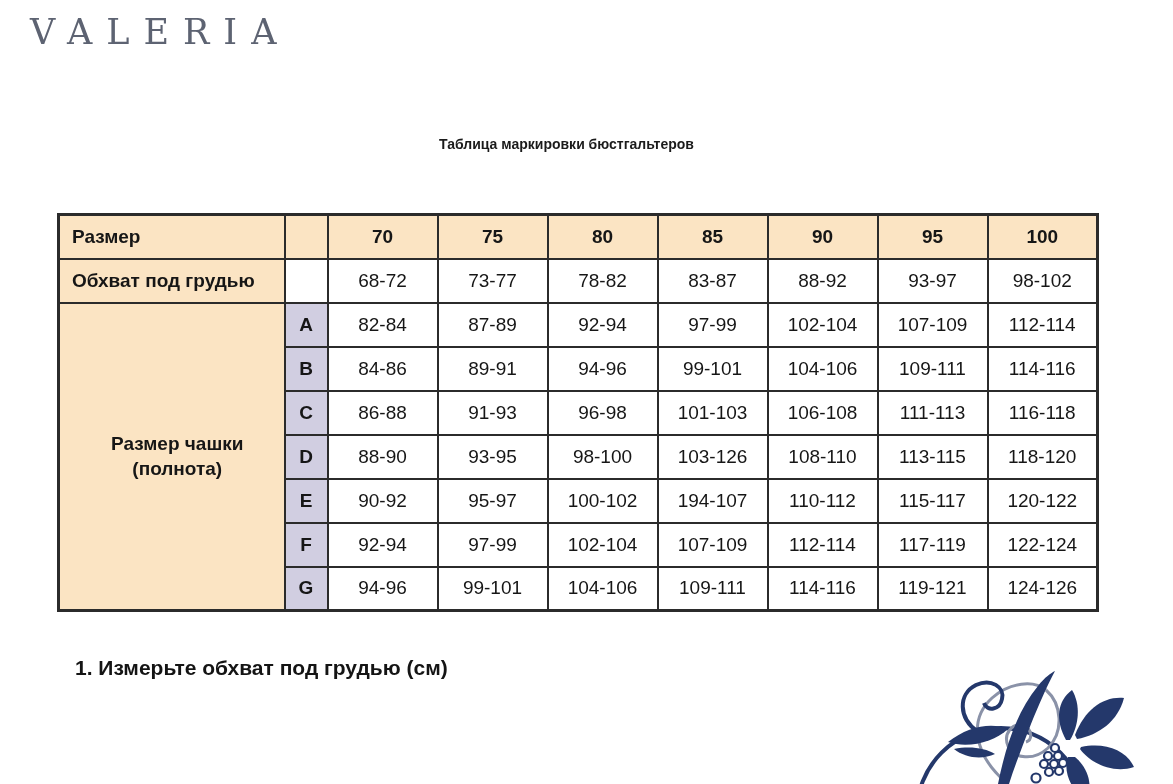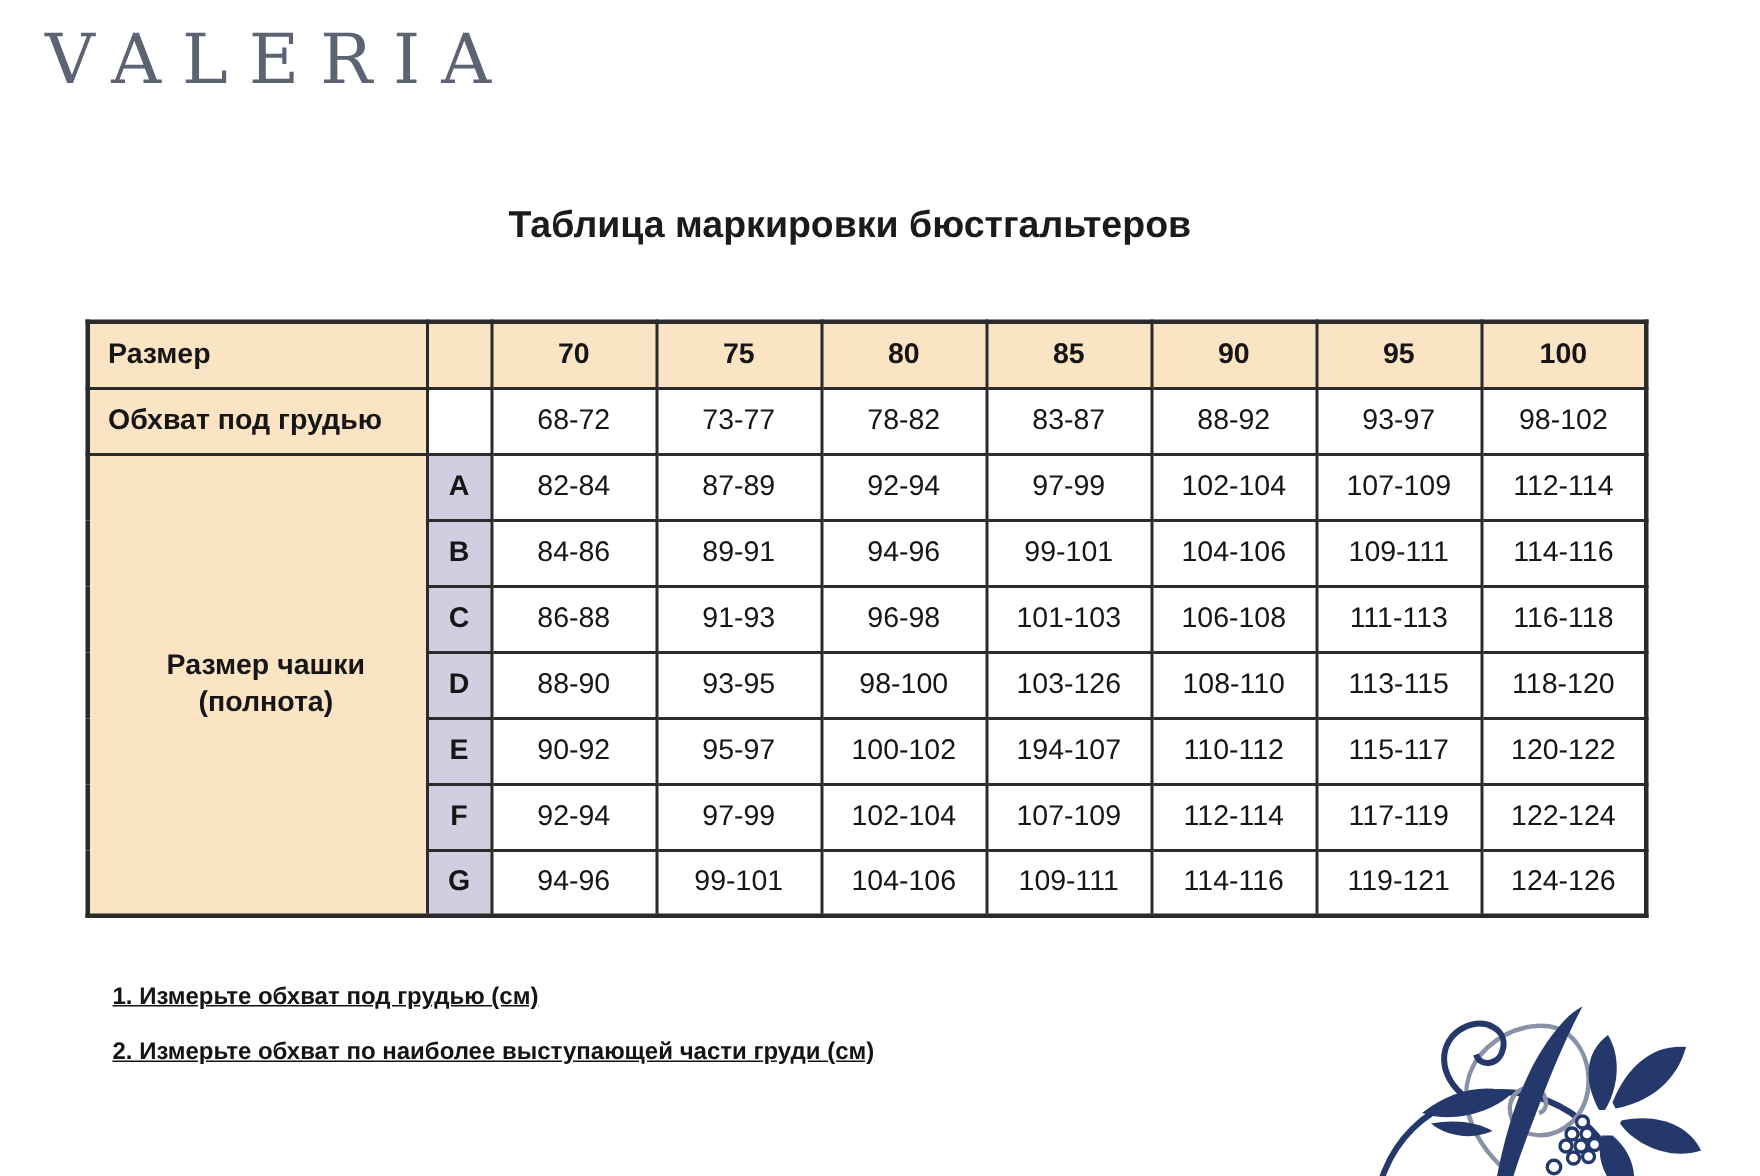--- a/index.html
+++ b/index.html
@@ -2,47 +2,47 @@
 <html style="--peach: #fbe4c3; --lavender: #d1cee1; --border: #2b2b2b; --navy: #24386b; --swirl: #8a92a8; --logo: #5d6372;"><head>
 <meta charset="utf-8">
 <style>
   html,body{margin:0;padding:0;}
   body{
     width:1173px;height:784px;background:#ffffff;position:relative;overflow:hidden;
     font-family:"Liberation Sans",sans-serif;color:#161616;
   }
   .logo{
     position:absolute;left:30px;top:12px;
-    font-family:"DejaVu Serif",serif;font-size:46px;letter-spacing:14px;
+    font-family:"DejaVu Serif",serif;font-size:35px;letter-spacing:14px;
     color:var(--logo,#5d6372);font-weight:400;
   }
   .title{
     position:absolute;left:0;right:40px;top:136px;text-align:center;
-    font-size:25px;font-weight:bold;color:#1b1b1b;
+    font-size:14px;font-weight:bold;color:#1b1b1b;
   }
   table.size-table{
     position:absolute;left:57px;top:213px;
     border-collapse:collapse;table-layout:fixed;
     border:3px solid var(--border,#2b2b2b);
   }
   .size-table td{
     border:2px solid var(--border,#2b2b2b);
     height:44px;box-sizing:border-box;
     font-size:19px;text-align:center;vertical-align:middle;
     background:#ffffff;
   }
   .size-table td.label{width:226px;text-align:left;padding-left:12px;font-weight:bold;}
   .size-table td.narrow{width:43px;}
   .size-table td.val{width:110px;}
   .size-table td.peach{background:var(--peach,#fbe4c3);}
   .size-table td.lav{background:var(--lavender,#d1cee1);}
   .size-table td.bold{font-weight:bold;}
   .size-table td.cupl{white-space:pre-line;line-height:1.35;text-align:center;}
   .instructions{position:absolute;left:75px;top:656px;}
-  .instruction{font-size:16px;font-weight:bold;color:#141414;margin-bottom:19px;text-decoration:underline;}
+  .instruction{font-size:21px;font-weight:bold;color:#141414;margin-bottom:19px;}
   .ornament{position:absolute;left:858px;top:660px;}
 </style>
 </head>
 <body>
 
 <div class="page">
 
   <div class="logo">VALERIA</div>
 
   <div class="title">Таблица маркировки бюстгальтеров</div>
@@ -141,21 +141,20 @@
           <td class="val">109-111</td>
           <td class="val">114-116</td>
           <td class="val">119-121</td>
           <td class="val">124-126</td>
         </tr>
       </tbody>
   </table>
 
   <div class="instructions">
     <div class="instruction">1. Измерьте обхват под грудью (см)</div>
-    <div class="instruction">2. Измерьте обхват по наиболее выступающей части груди (см)</div>
   </div>
 
   <svg class="ornament" width="315" height="124" viewBox="0 0 315 124" aria-hidden="true">
 
     <circle cx="143" cy="152" r="84" fill="none" stroke="var(--navy,#24386b)" stroke-width="4"></circle>
 
     <path d="M150,124 C116,96 110,60 134,38 C152,22 176,20 188,30" fill="none" stroke="var(--swirl,#8a92a8)" stroke-width="3"></path>
     <path d="M188,30 C204,44 206,72 190,88 C176,101 156,99 150,86 C145,74 154,62 166,66 C174,69 175,80 168,82" fill="none" stroke="var(--swirl,#8a92a8)" stroke-width="3"></path>
 
     <path d="M120,72 C100,58 100,34 118,25 C133,18 147,27 144,39 C142,50 129,52 126,43" fill="none" stroke="var(--navy,#24386b)" stroke-width="4"></path>

